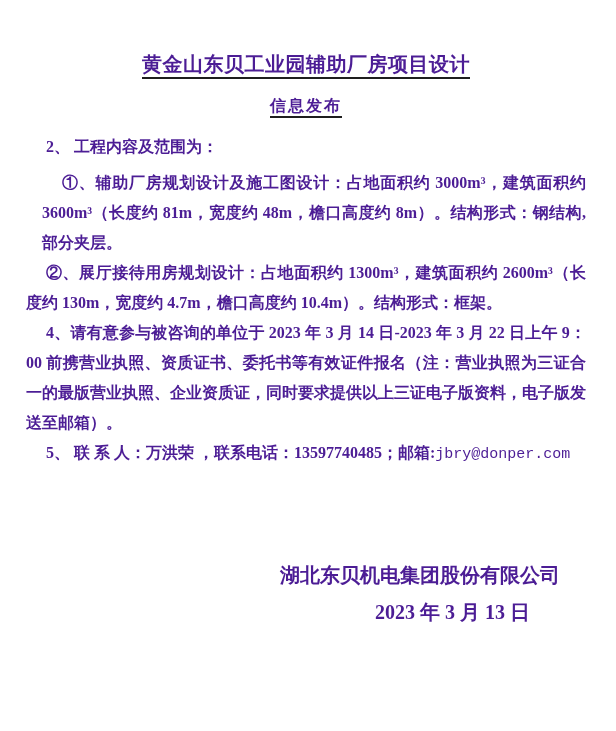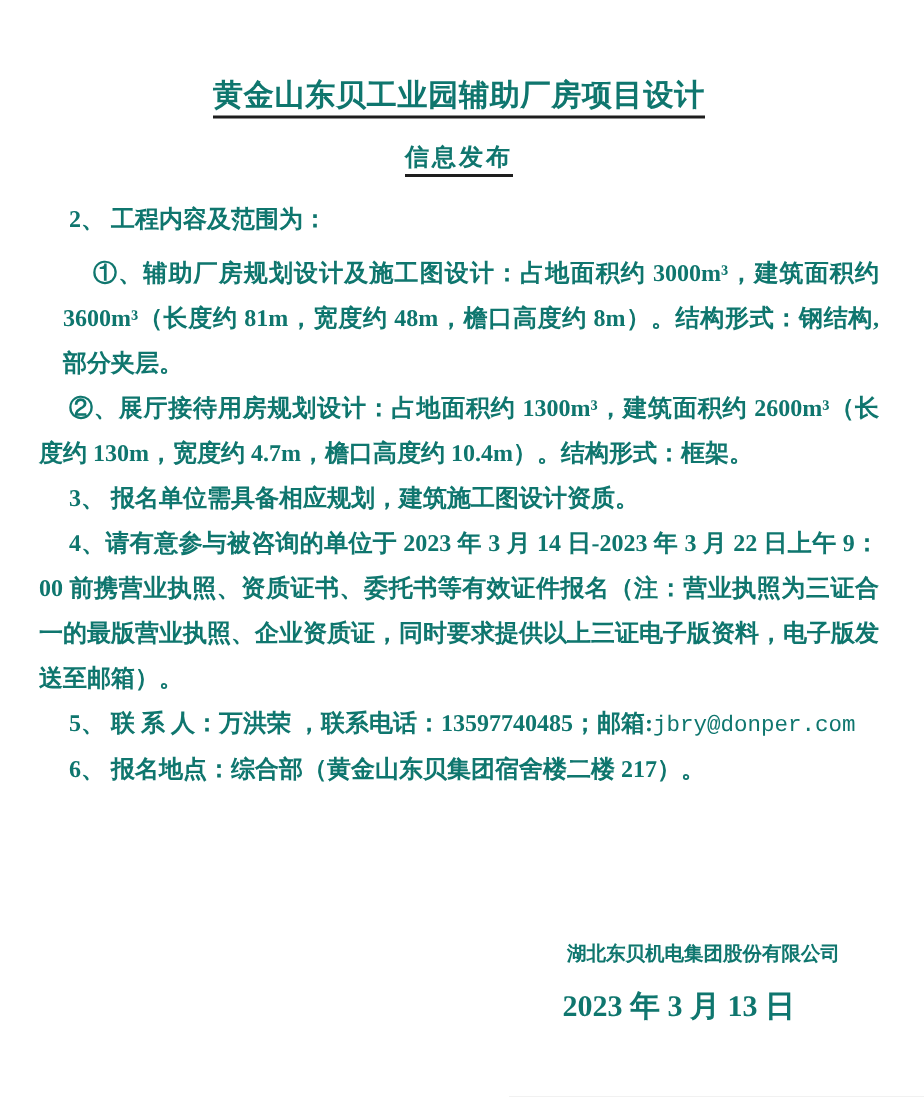--- a/index.html
+++ b/index.html
@@ -2,21 +2,21 @@
 <html><head>
 <meta charset="utf-8">
 <style>
   html, body { margin: 0; padding: 0; background: #e8e8e8; }
   .page {
     position: relative;
     width: 616px;
     height: 731px;
     margin: 0 auto;
     background: #ffffff;
-    color: #0f766e;
+    color: #4c1d95;
     font-family: "Liberation Serif", "DejaVu Serif", serif;
     font-weight: 700;
     box-sizing: border-box;
     padding: 50px 30px 0 26px;
     overflow: hidden;
   }
   .doc-title {
     text-align: center;
     font-size: 20px;
     line-height: 28px;
@@ -43,24 +43,25 @@
     text-indent: 20px;
   }
   .body-text p.spaced-top { margin-top: 6px; margin-left: 16px; }
   .email {
     font-family: "Liberation Mono", "DejaVu Sans Mono", monospace;
     font-weight: 400;
     font-size: 15px;
   }
   .signature-company {
     margin-top: 92px;
-    font-size: 13px;
+    font-size: 20px;
     line-height: 30px;
     text-align: right;
     padding-right: 26px;
+    font-family: Liberation Mono, monospace;
   }
   .signature-date {
     margin-top: 5px;
     font-size: 20px;
     line-height: 30px;
     text-align: right;
     padding-right: 56px;
   }
 </style>
 </head>
@@ -74,27 +75,25 @@
 
   <div class="body-text">
 
 
     <p>2、 工程内容及范围为：</p>
 
     <p class="spaced-top">①、辅助厂房规划设计及施工图设计：占地面积约 3000m³，建筑面积约 3600m³（长度约 81m，宽度约 48m，檐口高度约 8m）。结构形式：钢结构, 部分夹层。</p>
 
     <p>②、展厅接待用房规划设计：占地面积约 1300m³，建筑面积约 2600m³（长度约 130m，宽度约 4.7m，檐口高度约 10.4m）。结构形式：框架。</p>
 
-    <p>3、 报名单位需具备相应规划，建筑施工图设计资质。</p>
 
     <p>4、请有意参与被咨询的单位于 2023 年 3 月 14 日-2023 年 3 月 22 日上午 9：00 前携营业执照、资质证书、委托书等有效证件报名（注：营业执照为三证合一的最版营业执照、企业资质证，同时要求提供以上三证电子版资料，电子版发送至邮箱）。</p>
 
     <p><span>5、 联 系 人：万洪荣 ，联系电话：13597740485；邮箱:</span><span class="email">jbry@donper.com</span></p>
 
-    <p>6、 报名地点：综合部（黄金山东贝集团宿舍楼二楼 217）。</p>
 
   </div>
 
   <div class="signature-company">湖北东贝机电集团股份有限公司</div>
 
   <div class="signature-date">2023 年 3 月 13 日</div>
 
 </div>
 
 </body></html>

